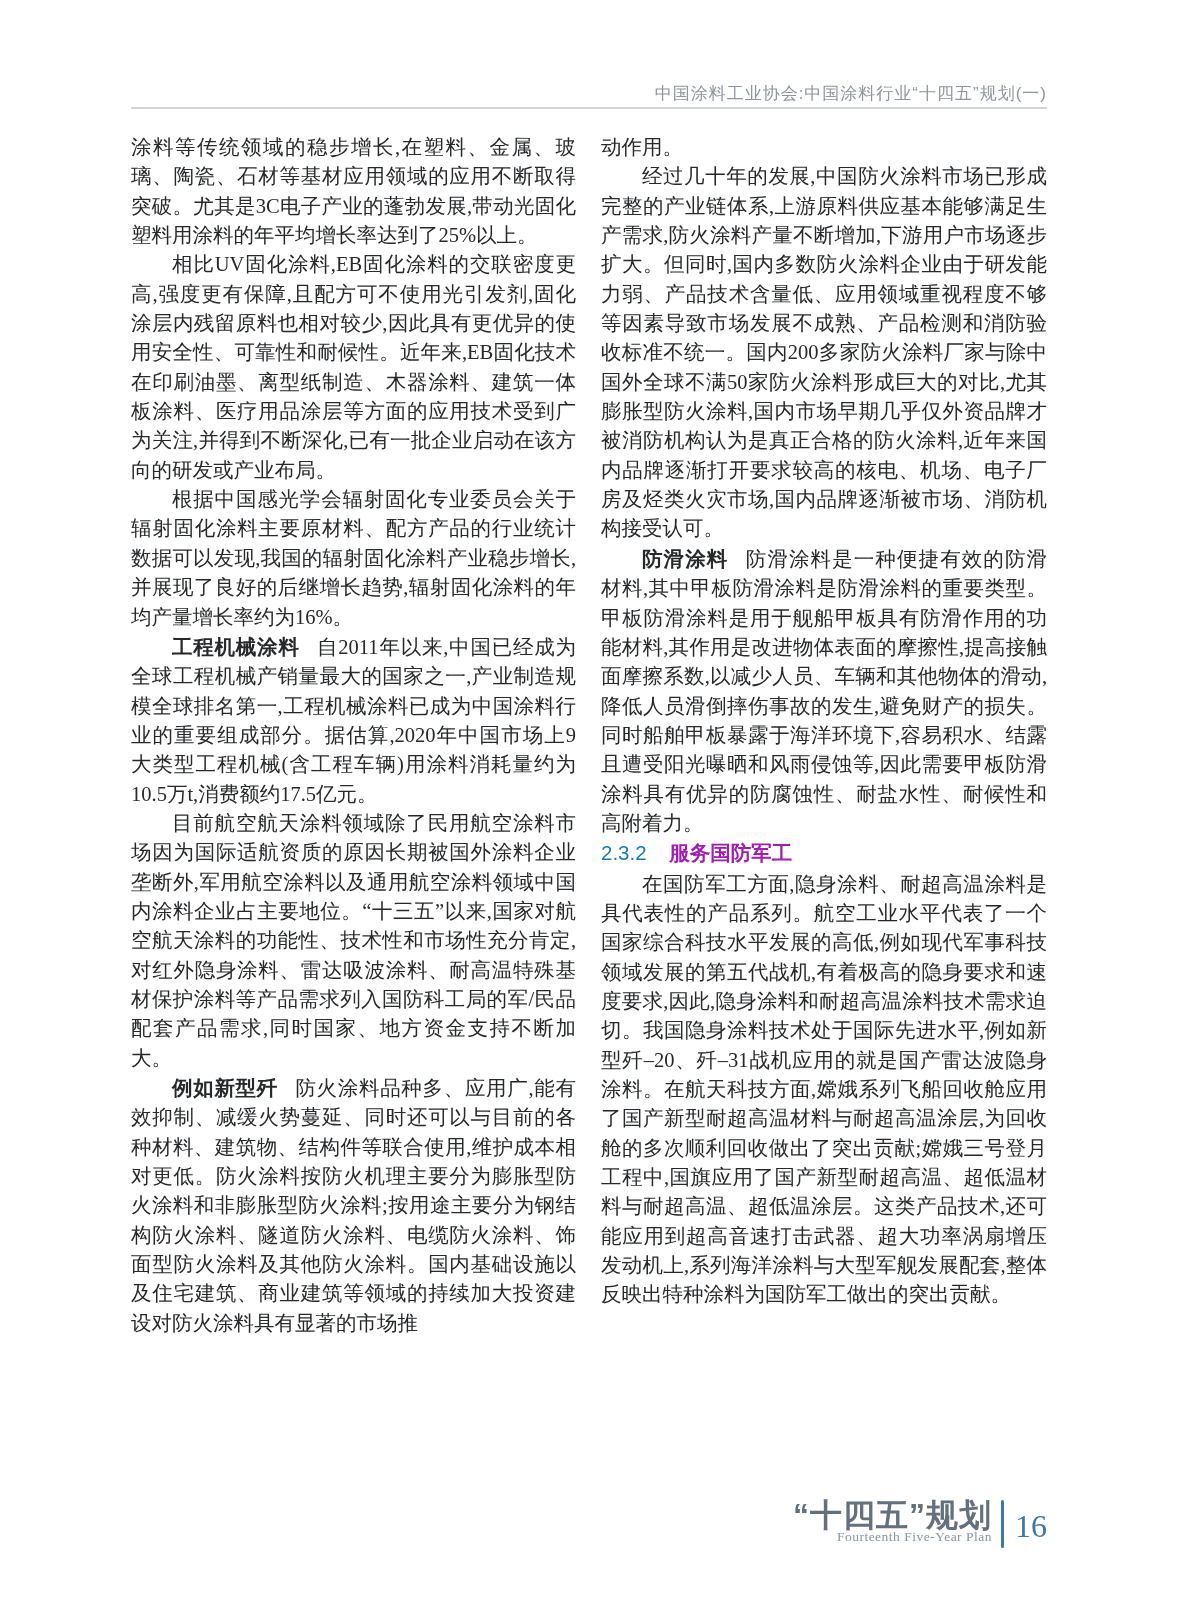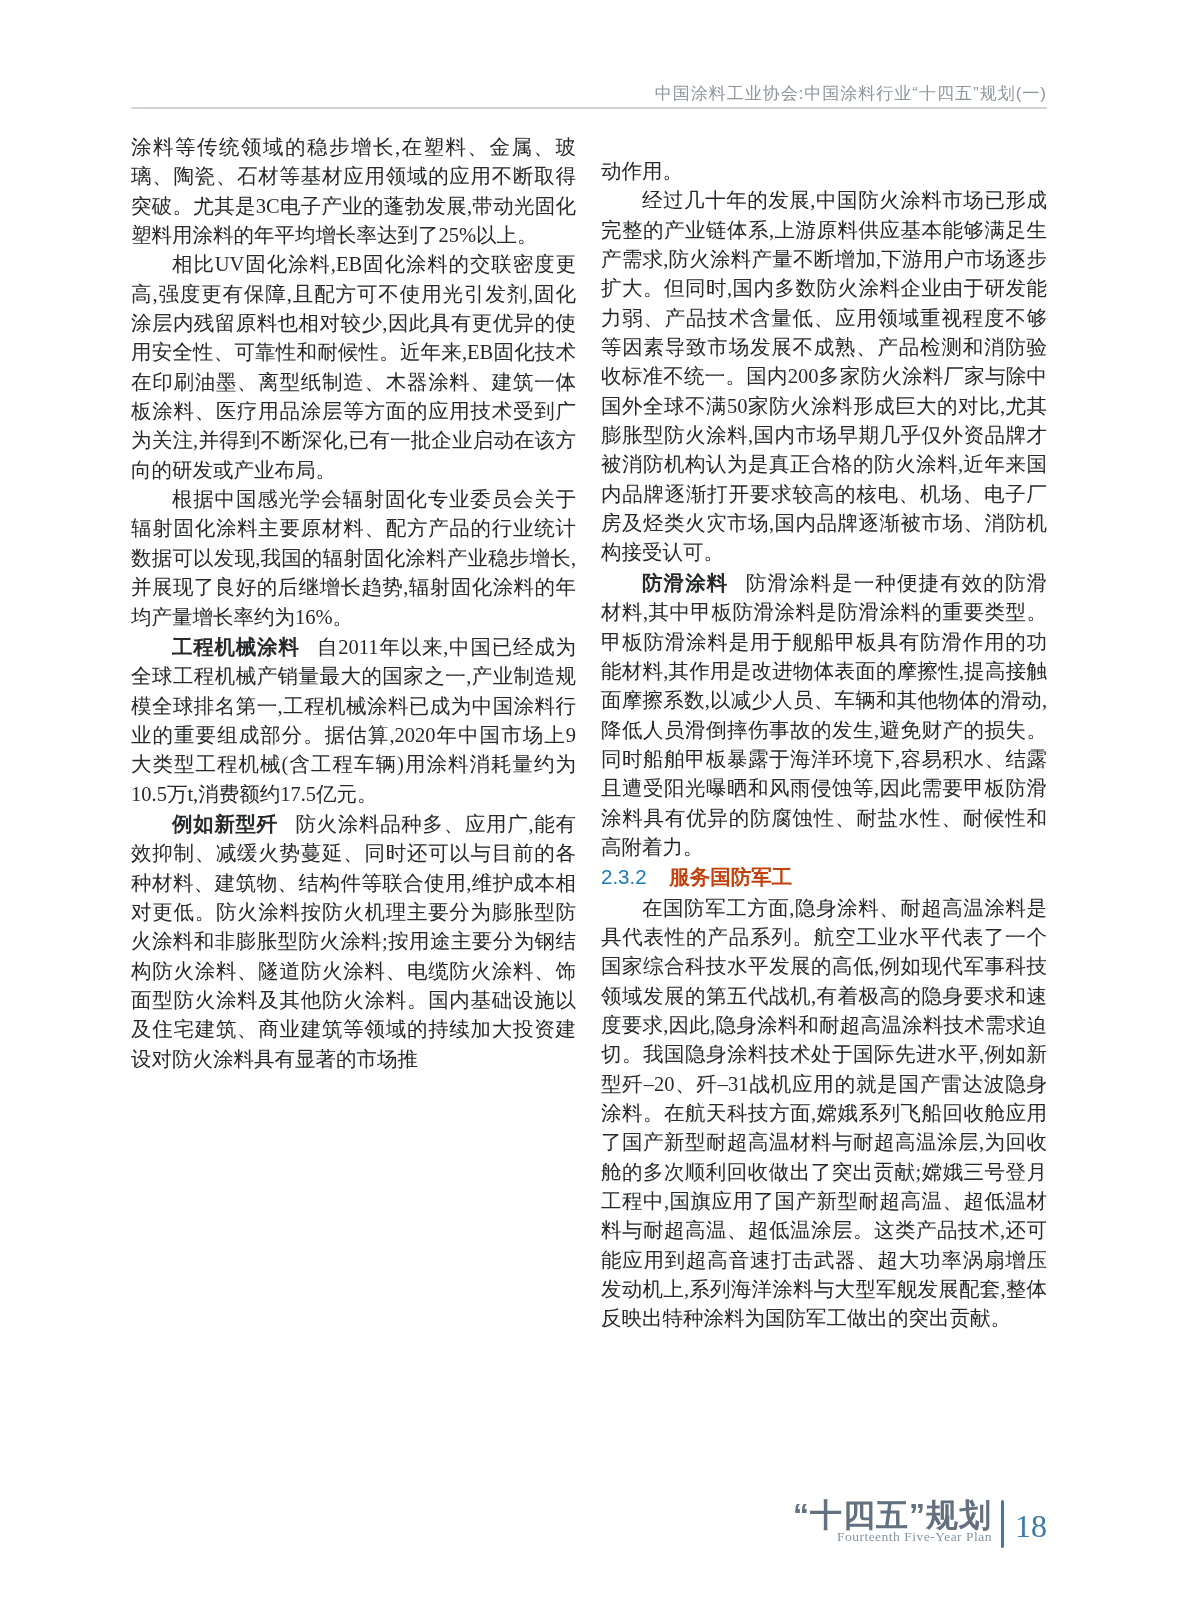--- a/index.html
+++ b/index.html
@@ -34,41 +34,41 @@
   .col {
     position: absolute;
     top: 133px;
     font-size: 20.5px;
     line-height: 29.35px;
     text-align: justify;
     text-justify: inter-character;
     color: #26282a;
   }
   .col-left  { left: 131px; width: 445px; }
-  .col-right { left: 601px; width: 446px; margin-top: 24px; }
+  .col-right { left: 601px; width: 446px; }
   p.para { margin: 0; text-indent: 2em; }
   p.para.no-indent { text-indent: 0; }
   .lead {
     font-family: "Liberation Sans", "DejaVu Sans", sans-serif;
     font-weight: 700;
     margin-right: 0.85em;
   }
   .section-heading {
     margin: 0;
     font-size: 20.5px;
     line-height: 29.35px;
     font-family: "Liberation Sans", "DejaVu Sans", sans-serif;
     text-indent: 0;
   }
   .section-number {
     color: #1d7ab5;
     margin-right: 1.1em;
   }
   .section-title {
-    color: #c2410c;
+    color: #a21caf;
     font-weight: 700;
     font-family: Liberation Mono, monospace;
   }
   .footer {
     position: absolute;
     top: 1498px;
     left: 131px; width: 916px;
     display: flex;
     justify-content: flex-end;
     align-items: center;
@@ -110,33 +110,34 @@
 <div class="page">
 
   <div class="header-title">中国涂料工业协会:中国涂料行业“十四五”规划(一)</div>
   <div class="header-rule"></div>
 
   <div class="col col-left">
     <p class="para no-indent">涂料等传统领域的稳步增长,在塑料、金属、玻璃、陶瓷、石材等基材应用领域的应用不断取得突破。尤其是3C电子产业的蓬勃发展,带动光固化塑料用涂料的年平均增长率达到了25%以上。</p>
     <p class="para">相比UV固化涂料,EB固化涂料的交联密度更高,强度更有保障,且配方可不使用光引发剂,固化涂层内残留原料也相对较少,因此具有更优异的使用安全性、可靠性和耐候性。近年来,EB固化技术在印刷油墨、离型纸制造、木器涂料、建筑一体板涂料、医疗用品涂层等方面的应用技术受到广为关注,并得到不断深化,已有一批企业启动在该方向的研发或产业布局。</p>
     <p class="para">根据中国感光学会辐射固化专业委员会关于辐射固化涂料主要原材料、配方产品的行业统计数据可以发现,我国的辐射固化涂料产业稳步增长,并展现了良好的后继增长趋势,辐射固化涂料的年均产量增长率约为16%。</p>
     <p class="para"><span class="lead">工程机械涂料</span><span>自2011年以来,中国已经成为全球工程机械产销量最大的国家之一,产业制造规模全球排名第一,工程机械涂料已成为中国涂料行业的重要组成部分。据估算,2020年中国市场上9大类型工程机械(含工程车辆)用涂料消耗量约为10.5万t,消费额约17.5亿元。</span></p>
+    <p class="para">目前航空航天涂料领域除了民用航空涂料市场因为国际适航资质的原因长期被国外涂料企业垄断外,军用航空涂料以及通用航空涂料领域中国内涂料企业占主要地位。“十三五”以来,国家对航空航天涂料的功能性、技术性和市场性充分肯定,对红外隐身涂料、雷达吸波涂料、耐高温特殊基材保护涂料等产品需求列入国防科工局的军/民品配套产品需求,同时国家、地方资金支持不断加大。</p>
     <p class="para"><span class="lead">例如新型歼</span><span>防火涂料品种多、应用广,能有效抑制、减缓火势蔓延、同时还可以与目前的各种材料、建筑物、结构件等联合使用,维护成本相对更低。防火涂料按防火机理主要分为膨胀型防火涂料和非膨胀型防火涂料;按用途主要分为钢结构防火涂料、隧道防火涂料、电缆防火涂料、饰面型防火涂料及其他防火涂料。国内基础设施以及住宅建筑、商业建筑等领域的持续加大投资建设对防火涂料具有显著的市场推</span></p>
   </div>
 
   <div class="col col-right">
     <p class="para no-indent">动作用。</p>
     <p class="para">经过几十年的发展,中国防火涂料市场已形成完整的产业链体系,上游原料供应基本能够满足生产需求,防火涂料产量不断增加,下游用户市场逐步扩大。但同时,国内多数防火涂料企业由于研发能力弱、产品技术含量低、应用领域重视程度不够等因素导致市场发展不成熟、产品检测和消防验收标准不统一。国内200多家防火涂料厂家与除中国外全球不满50家防火涂料形成巨大的对比,尤其膨胀型防火涂料,国内市场早期几乎仅外资品牌才被消防机构认为是真正合格的防火涂料,近年来国内品牌逐渐打开要求较高的核电、机场、电子厂房及烃类火灾市场,国内品牌逐渐被市场、消防机构接受认可。</p>
     <p class="para"><span class="lead">防滑涂料</span><span>防滑涂料是一种便捷有效的防滑材料,其中甲板防滑涂料是防滑涂料的重要类型。甲板防滑涂料是用于舰船甲板具有防滑作用的功能材料,其作用是改进物体表面的摩擦性,提高接触面摩擦系数,以减少人员、车辆和其他物体的滑动,降低人员滑倒摔伤事故的发生,避免财产的损失。同时船舶甲板暴露于海洋环境下,容易积水、结露且遭受阳光曝晒和风雨侵蚀等,因此需要甲板防滑涂料具有优异的防腐蚀性、耐盐水性、耐候性和高附着力。</span></p>
     <p class="section-heading"><span class="section-number">2.3.2</span><span class="section-title">服务国防军工</span></p>
     <p class="para">在国防军工方面,隐身涂料、耐超高温涂料是具代表性的产品系列。航空工业水平代表了一个国家综合科技水平发展的高低,例如现代军事科技领域发展的第五代战机,有着极高的隐身要求和速度要求,因此,隐身涂料和耐超高温涂料技术需求迫切。我国隐身涂料技术处于国际先进水平,例如新型歼–20、歼–31战机应用的就是国产雷达波隐身涂料。在航天科技方面,嫦娥系列飞船回收舱应用了国产新型耐超高温材料与耐超高温涂层,为回收舱的多次顺利回收做出了突出贡献;嫦娥三号登月工程中,国旗应用了国产新型耐超高温、超低温材料与耐超高温、超低温涂层。这类产品技术,还可能应用到超高音速打击武器、超大功率涡扇增压发动机上,系列海洋涂料与大型军舰发展配套,整体反映出特种涂料为国防军工做出的突出贡献。</p>
   </div>
 
   <div class="footer">
     <div class="footer-titles">
       <div class="footer-title-cn">“十四五”规划</div>
       <div class="footer-title-en">Fourteenth Five-Year Plan</div>
     </div>
     <div class="footer-divider"></div>
-    <div class="footer-page">18</div>
+    <div class="footer-page">16</div>
   </div>
 
 </div>
 
 </body></html>

